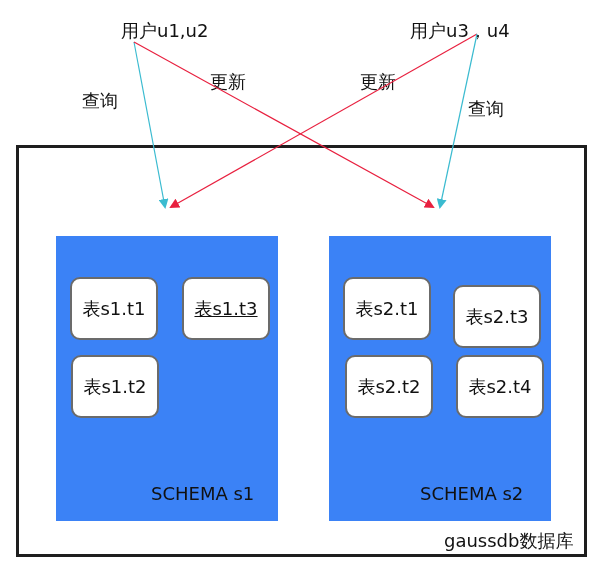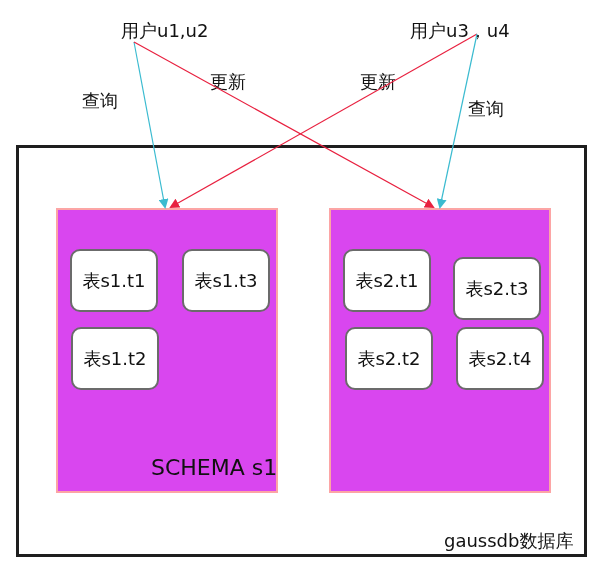--- a/index.html
+++ b/index.html
@@ -1,47 +1,48 @@
 <!DOCTYPE html>
 <html><head>
 <meta charset="utf-8">
 <style>
   html, body { margin:0; padding:0; background:#ffffff; }
   body { width:604px; height:578px; position:relative; overflow:hidden;
          font-family:"DejaVu Sans", "Liberation Sans", sans-serif; color:#111; }
   .abs { position:absolute; }
   .db-box { left:16px; top:145px; width:571px; height:412px; border:3px solid #1e1e1e; box-sizing:border-box; }
-  .schema-box { border:2px solid #fca5a5; box-sizing:border-box; background:#d946ef; }
+  .schema-box { border:2px solid #3b82f6; box-sizing:border-box; background:#3b82f6;margin-top:28px; }
   #schema-s1 { left:56px; top:208px; width:222px; height:285px; }
   #schema-s2 { left:329px; top:208px; width:222px; height:285px;padding-left:40px; }
   .table-box { position:absolute; width:88px; height:63px; border:2px solid #6b6b6b; border-radius:10px;
                box-sizing:border-box; display:flex; align-items:center; justify-content:center;
                font-size:18px; background:#fff; white-space:nowrap; }
   .label { font-size:18px; white-space:nowrap;margin-top:8px; }
-  .schema-label { position:absolute; font-size:22px; white-space:nowrap; }
+  .schema-label { position:absolute; font-size:18px; white-space:nowrap; }
   svg.arrows { position:absolute; left:0; top:0; }
 </style>
 </head>
 <body>
 
 <div class="abs db-box"></div>
 <div class="abs label" style="left:444px; top:521px;">gaussdb数据库</div>
 
 <div class="abs schema-box" id="schema-s1">
   <div class="table-box" style="left:12px; top:39px;">表s1.t1</div>
-  <div class="table-box" style="left:124px; top:39px;">表s1.t3</div>
+  <div class="table-box" style="left:124px; top:39px;text-decoration:underline;">表s1.t3</div>
   <div class="table-box" style="left:13px; top:117px;">表s1.t2</div>
   <div class="schema-label" style="left:93px; top:245px;">SCHEMA s1</div>
 </div>
 
 <div class="abs schema-box" id="schema-s2">
   <div class="table-box" style="left:12px; top:39px;">表s2.t1</div>
   <div class="table-box" style="left:122px; top:47px;">表s2.t3</div>
   <div class="table-box" style="left:14px; top:117px;">表s2.t2</div>
   <div class="table-box" style="left:125px; top:117px;">表s2.t4</div>
+  <div class="schema-label" style="left:89px; top:245px;">SCHEMA s2</div>
 </div>
 
 <div class="abs label" style="left:121px; top:11px;">用户u1,u2</div>
 <div class="abs label" style="left:410px; top:11px;">用户u3，u4</div>
 
 <div class="abs label" style="left:82px; top:81px;">查询</div>
 <div class="abs label" style="left:210px; top:62px;">更新</div>
 <div class="abs label" style="left:360px; top:62px;">更新</div>
 <div class="abs label" style="left:468px; top:89px;">查询</div>
 

